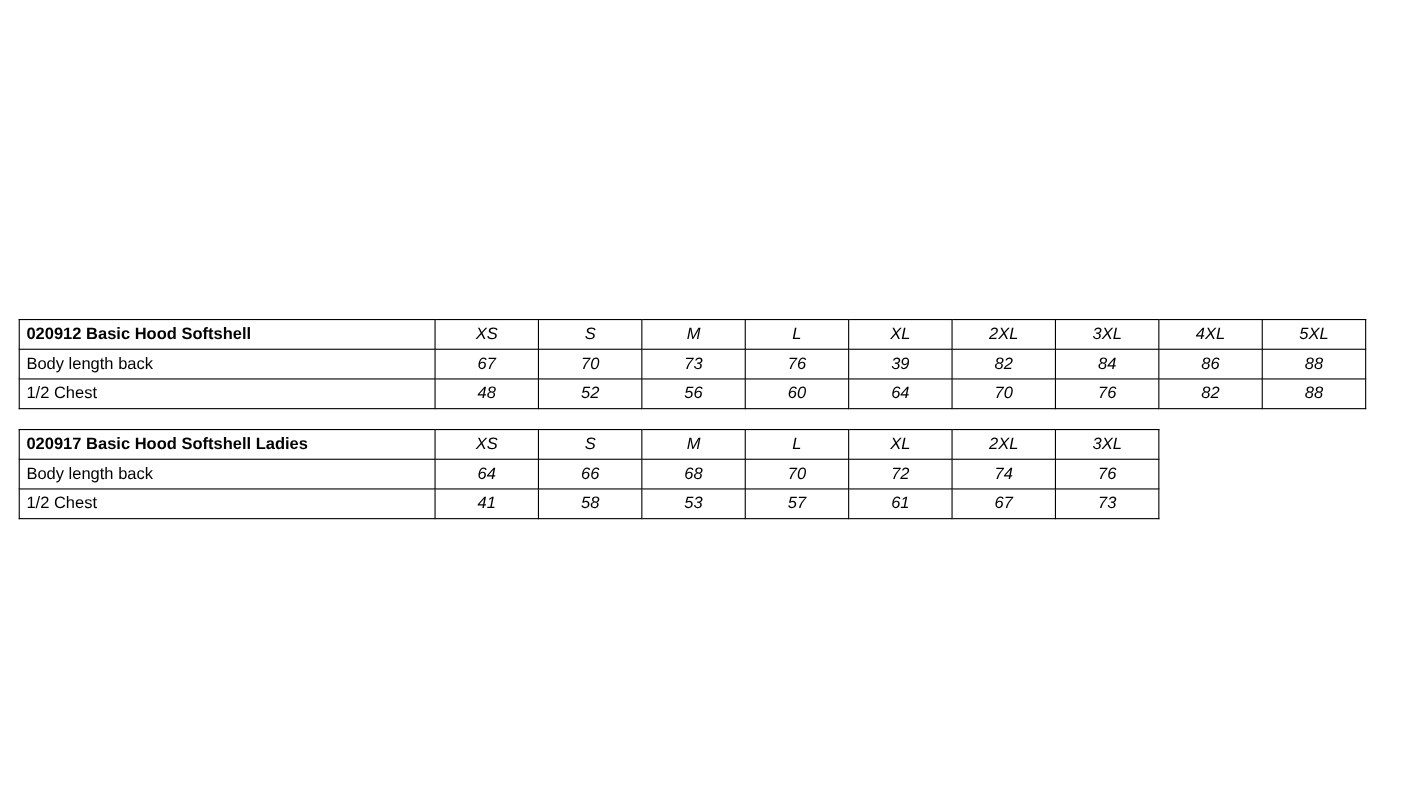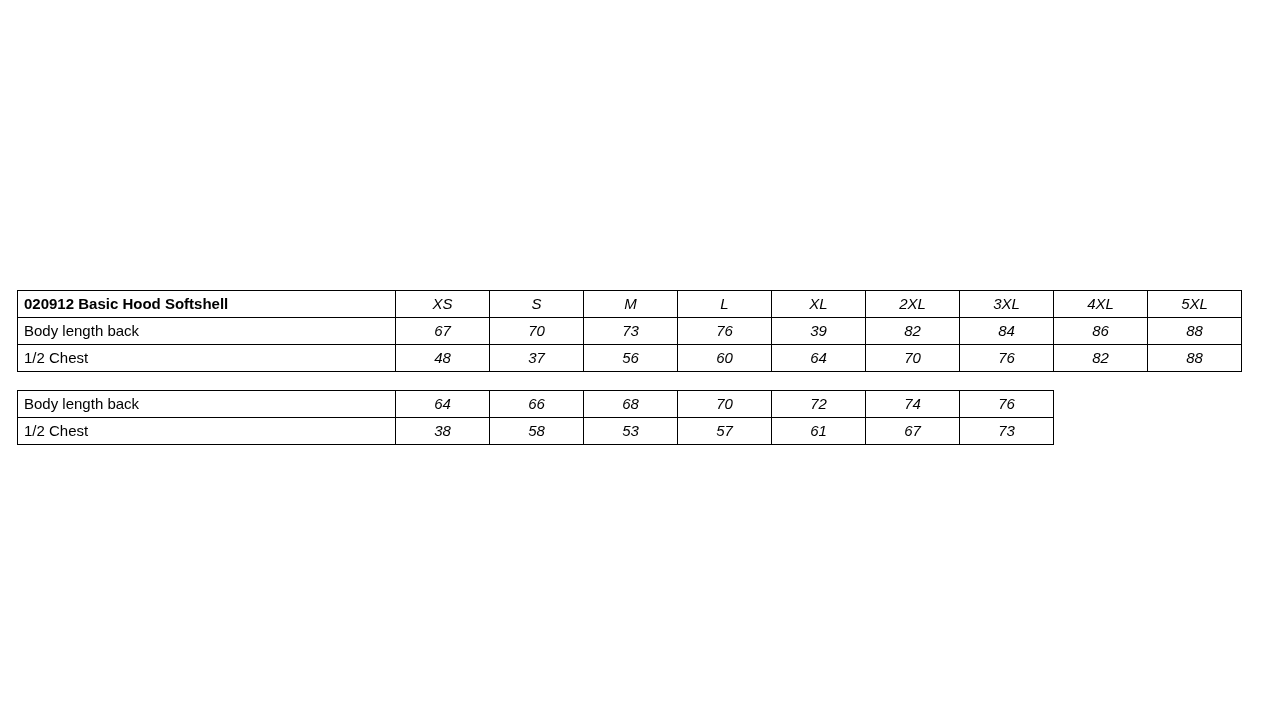--- a/index.html
+++ b/index.html
@@ -105,21 +105,21 @@
         <td class="value-cell">76</td>
         <td class="value-cell">39</td>
         <td class="value-cell">82</td>
         <td class="value-cell">84</td>
         <td class="value-cell">86</td>
         <td class="value-cell">88</td>
       </tr>
       <tr>
         <td class="label-cell">1/2 Chest</td>
         <td class="value-cell">48</td>
-        <td class="value-cell">37</td>
+        <td class="value-cell">52</td>
         <td class="value-cell">56</td>
         <td class="value-cell">60</td>
         <td class="value-cell">64</td>
         <td class="value-cell">70</td>
         <td class="value-cell">76</td>
         <td class="value-cell">82</td>
         <td class="value-cell">88</td>
       </tr>
     </tbody>
   </table>
@@ -129,33 +129,43 @@
       <col class="c-label">
       <col class="c-val">
         <col class="c-val">
         <col class="c-val">
         <col class="c-val">
       <col class="c-val">
         <col class="c-val">
         <col class="c-val">
     </colgroup>
     <tbody>
+      <tr class="title-row">
+        <td class="label-cell">020917 Basic Hood Softshell Ladies</td>
+        <td class="value-cell">XS</td>
+        <td class="value-cell">S</td>
+        <td class="value-cell">M</td>
+        <td class="value-cell">L</td>
+        <td class="value-cell">XL</td>
+        <td class="value-cell">2XL</td>
+        <td class="value-cell">3XL</td>
+      </tr>
       <tr>
         <td class="label-cell">Body length back</td>
         <td class="value-cell">64</td>
         <td class="value-cell">66</td>
         <td class="value-cell">68</td>
         <td class="value-cell">70</td>
         <td class="value-cell">72</td>
         <td class="value-cell">74</td>
         <td class="value-cell">76</td>
       </tr>
       <tr>
         <td class="label-cell">1/2 Chest</td>
-        <td class="value-cell">38</td>
+        <td class="value-cell">41</td>
         <td class="value-cell">58</td>
         <td class="value-cell">53</td>
         <td class="value-cell">57</td>
         <td class="value-cell">61</td>
         <td class="value-cell">67</td>
         <td class="value-cell">73</td>
       </tr>
     </tbody>
   </table>
 

